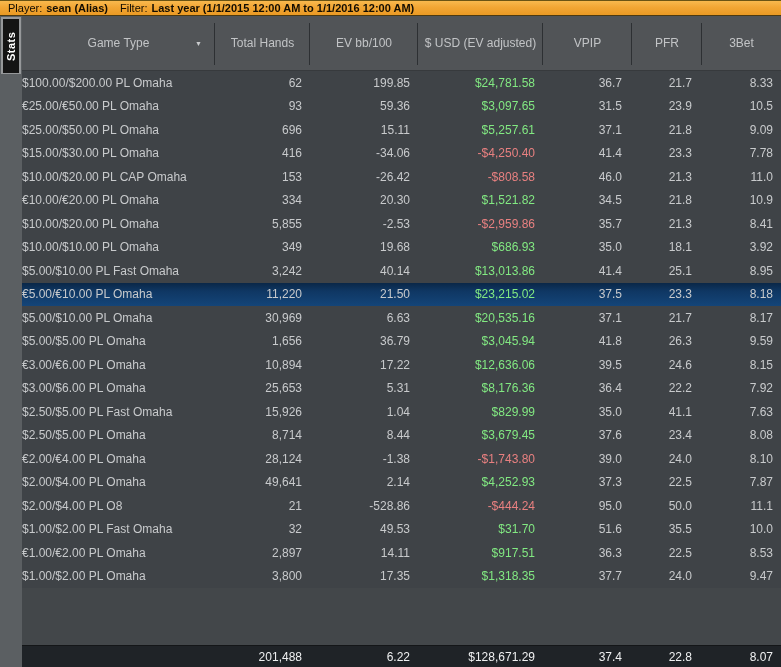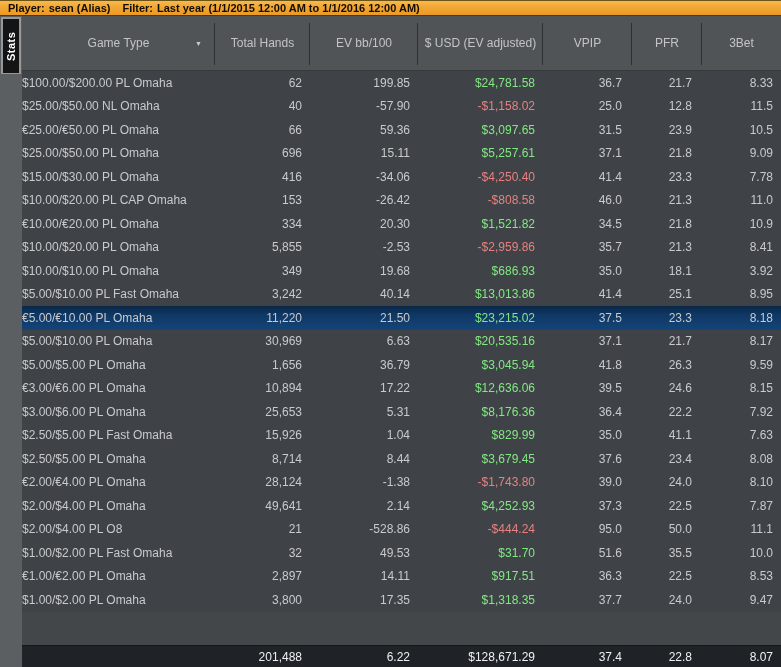--- a/index.html
+++ b/index.html
@@ -18,21 +18,21 @@
     border-top: 1px solid #6b5414;
     border-bottom: 1px solid #4c3a12;
     color: #120d02;
     font-size: 11px;
     line-height: 14px;
     padding-left: 8px;
     white-space: nowrap;
     display: flex;
     align-items: center;
   }
-  .topbar .lbl { font-weight: bold; text-align: center; }
+  .topbar .lbl { font-weight: normal; text-align: center; }
   .topbar .val { font-weight: bold; }
   .topbar .sp1 { width: 4px; display: inline-block; }
   .topbar .sp2 { width: 12px; display: inline-block; }
 
   
   .frame { display: flex; height: 651px; }
 
   .gutter {
     width: 22px;
     background: #5b5f62;
@@ -189,33 +189,24 @@
   <div class="row">
     <div class="cell c-game">$100.00/$200.00 PL Omaha</div>
     <div class="cell num c-hands">62</div>
     <div class="cell num c-ev">199.85</div>
     <div class="cell num c-usd money pos">$24,781.58</div>
     <div class="cell num c-vpip">36.7</div>
     <div class="cell num c-pfr">21.7</div>
     <div class="cell num c-3bet">8.33</div>
   </div>
 
-  <div class="row">
-    <div class="cell c-game">$25.00/$50.00 NL Omaha</div>
-    <div class="cell num c-hands">40</div>
-    <div class="cell num c-ev">-57.90</div>
-    <div class="cell num c-usd money neg">-$1,158.02</div>
-    <div class="cell num c-vpip">25.0</div>
-    <div class="cell num c-pfr">12.8</div>
-    <div class="cell num c-3bet">11.5</div>
-  </div>
 
   <div class="row">
     <div class="cell c-game">€25.00/€50.00 PL Omaha</div>
-    <div class="cell num c-hands">66</div>
+    <div class="cell num c-hands">93</div>
     <div class="cell num c-ev">59.36</div>
     <div class="cell num c-usd money pos">$3,097.65</div>
     <div class="cell num c-vpip">31.5</div>
     <div class="cell num c-pfr">23.9</div>
     <div class="cell num c-3bet">10.5</div>
   </div>
 
   <div class="row">
     <div class="cell c-game">$25.00/$50.00 PL Omaha</div>
     <div class="cell num c-hands">696</div>

